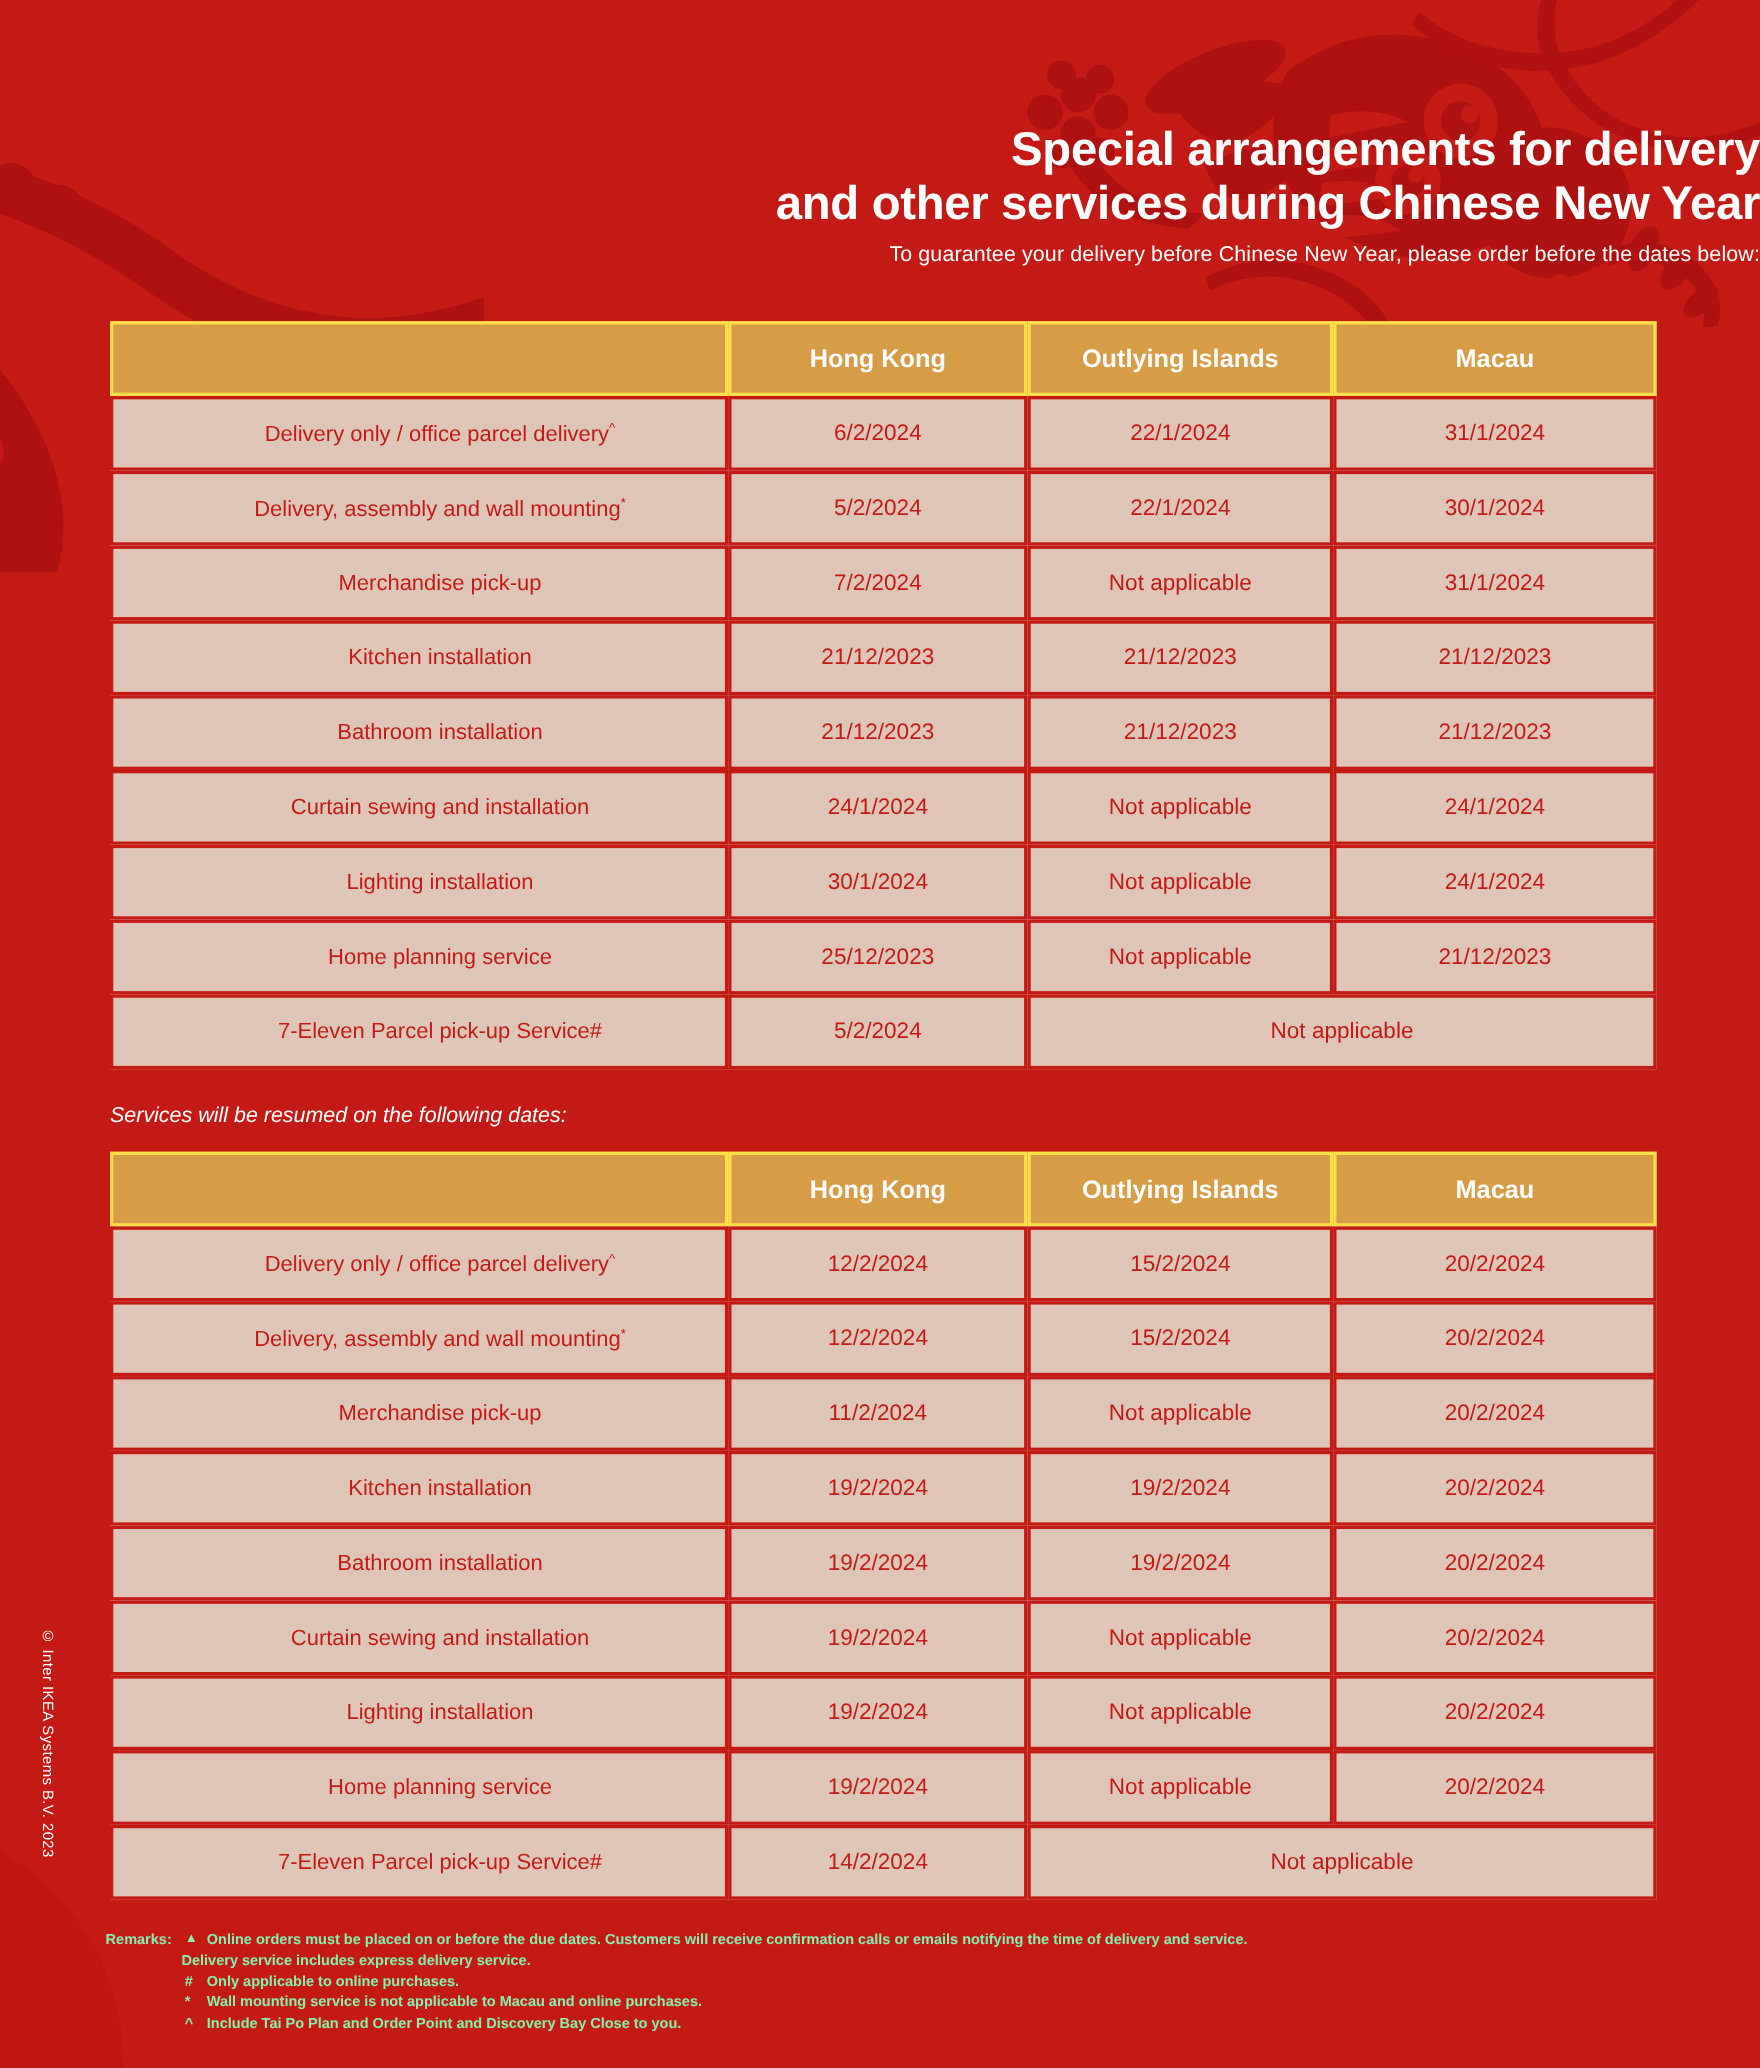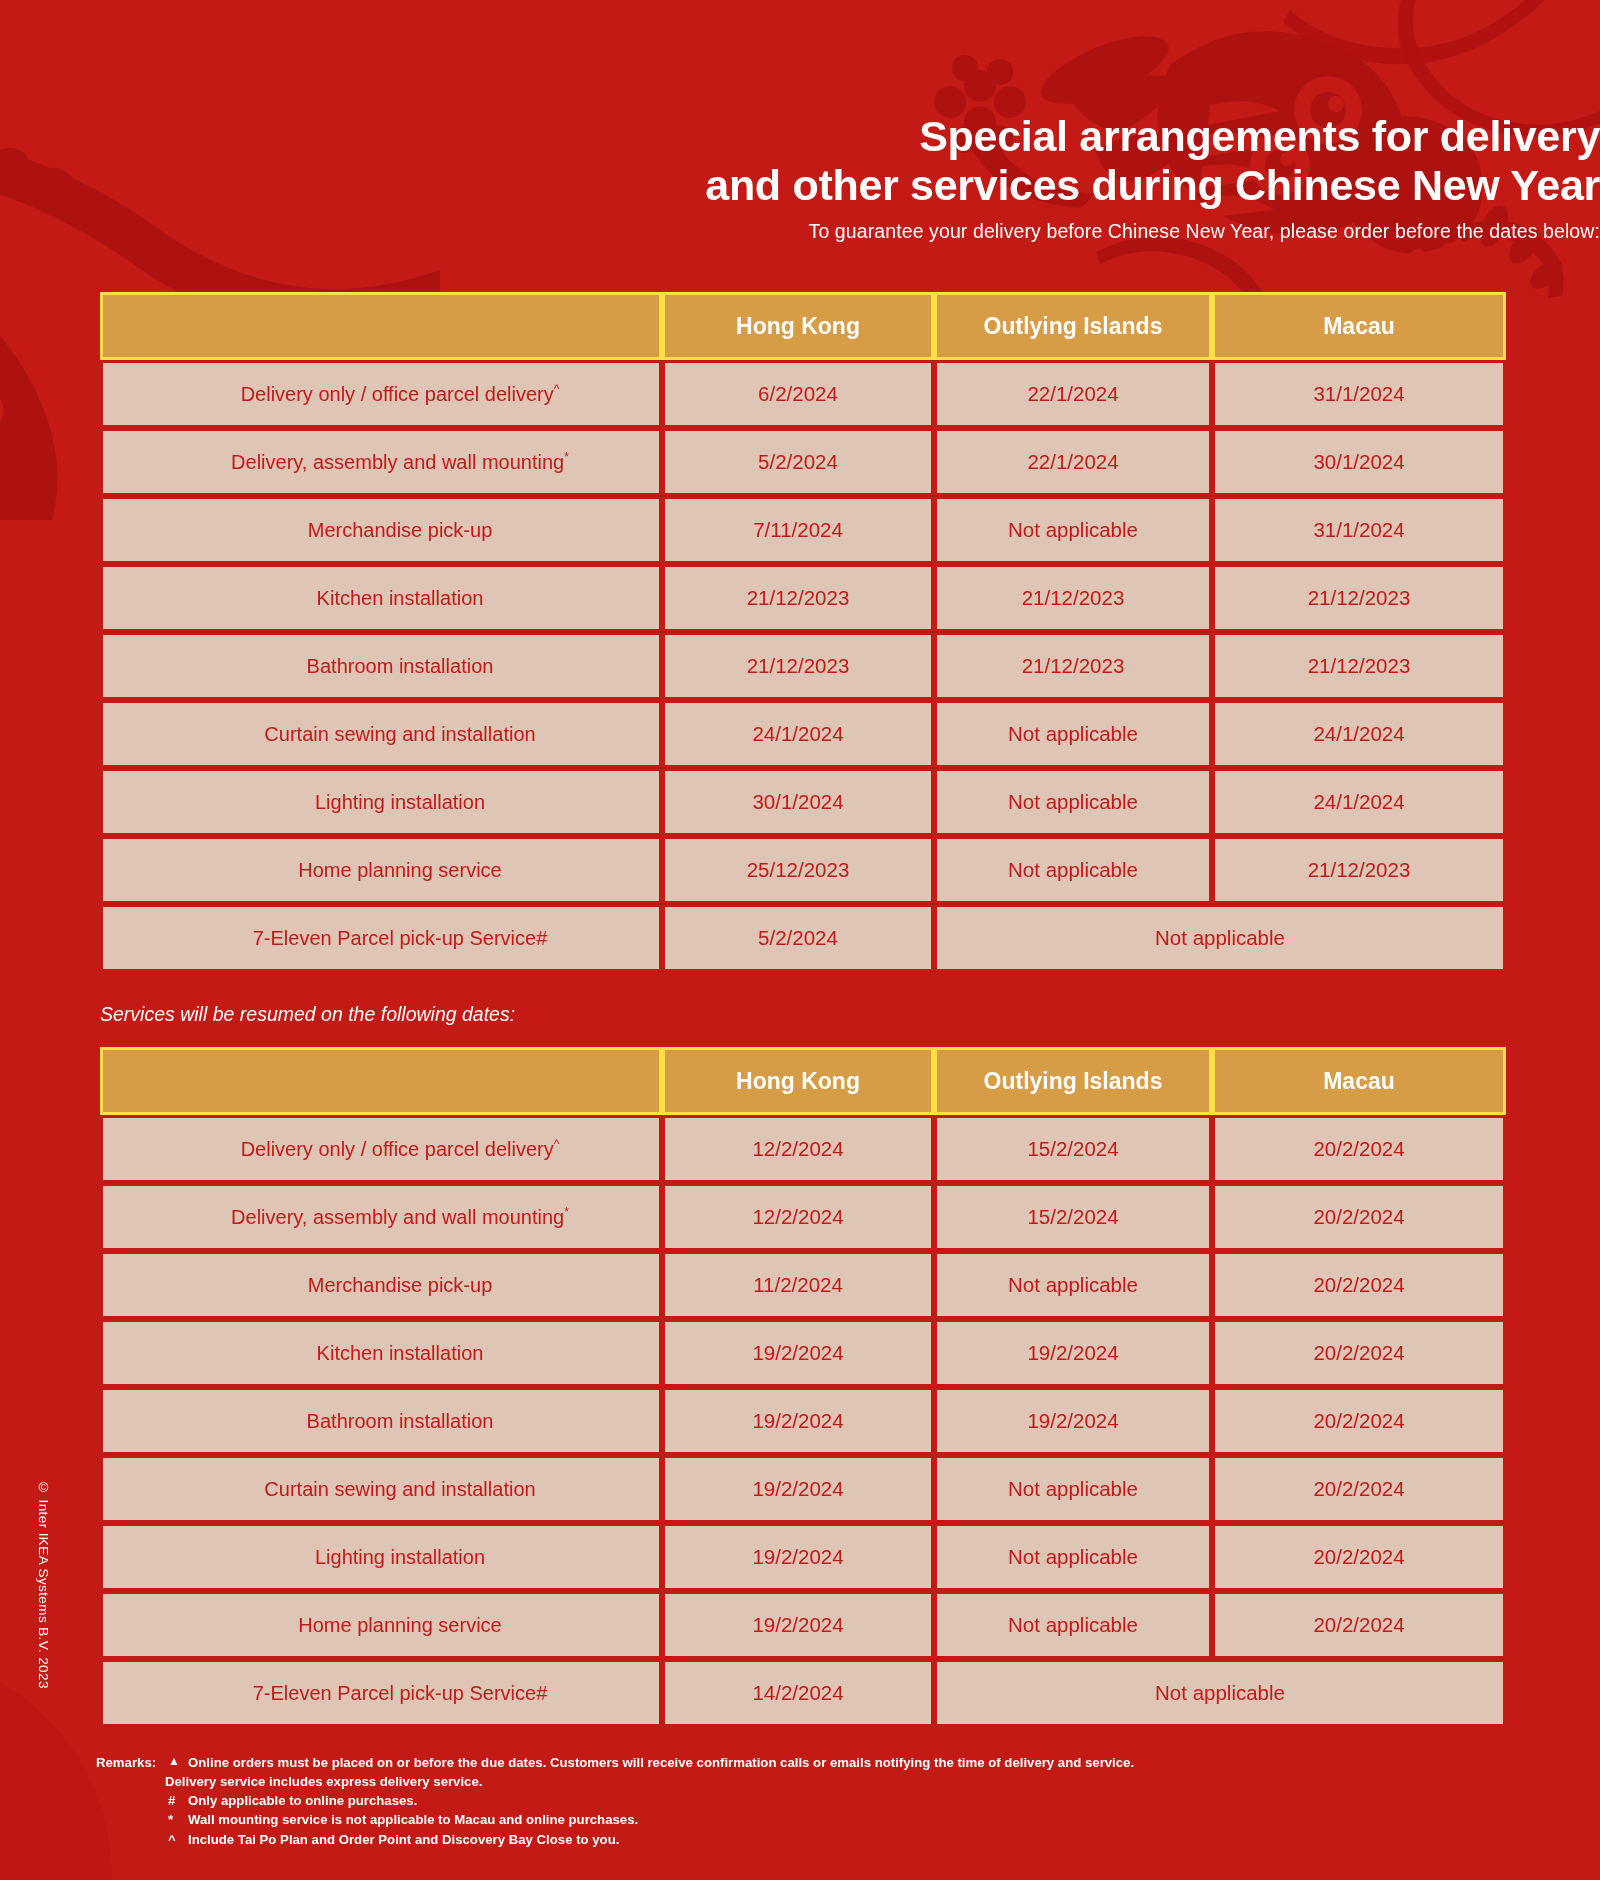--- a/index.html
+++ b/index.html
@@ -107,21 +107,21 @@
   table.sched td.val { text-align: center; }
   table.sched td.na { text-align: center; }
   sup.mark { font-size: 12px; vertical-align: super; }
 
   
   #remarks {
     position: absolute;
     z-index: 3;
     left: 96px;
     top: 1753px;
-    color: #ffffff;
+    color: #86efac;
     font-size: 13.2px;
     line-height: 1.45;
     font-weight: bold;
   }
   #remarks .rrow { display: flex; }
   #remarks .rlabel { width: 72px; flex: none; }
   #remarks .rsym { width: 20px; flex: none; text-align: left; }
   #remarks .rtext { flex: 1; }
   #remarks .rcont { margin-left: 69px; }
   .tri { font-size: 12px; }
@@ -257,21 +257,21 @@
           <td class="val">31/1/2024</td>
         </tr>
         <tr>
           <td class="svc"><span>Delivery, assembly and wall mounting</span><sup class="mark">*</sup></td>
           <td class="val">5/2/2024</td>
           <td class="val">22/1/2024</td>
           <td class="val">30/1/2024</td>
         </tr>
         <tr>
           <td class="svc">Merchandise pick-up</td>
-          <td class="val">7/11/2024</td>
+          <td class="val">7/2/2024</td>
           <td class="na">Not applicable</td>
           <td class="val">31/1/2024</td>
         </tr>
         <tr>
           <td class="svc">Kitchen installation</td>
           <td class="val">21/12/2023</td>
           <td class="val">21/12/2023</td>
           <td class="val">21/12/2023</td>
         </tr>
         <tr>

